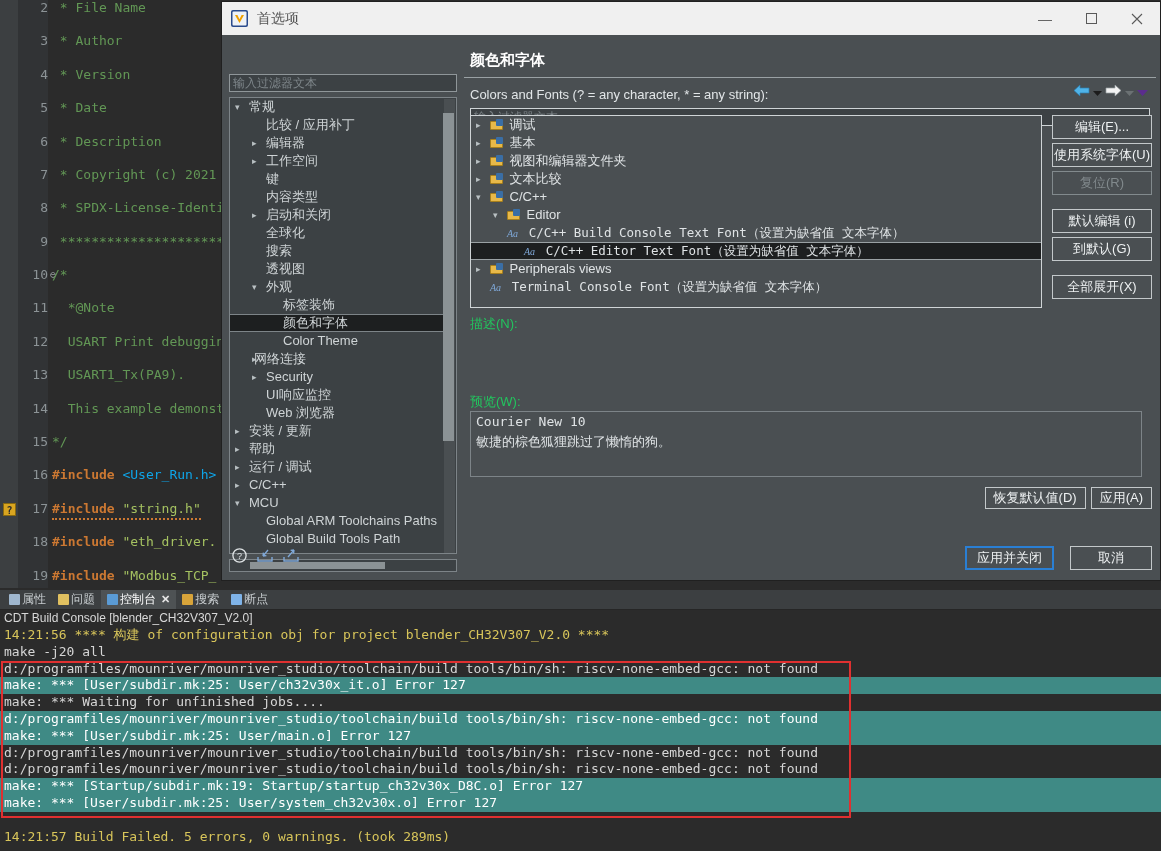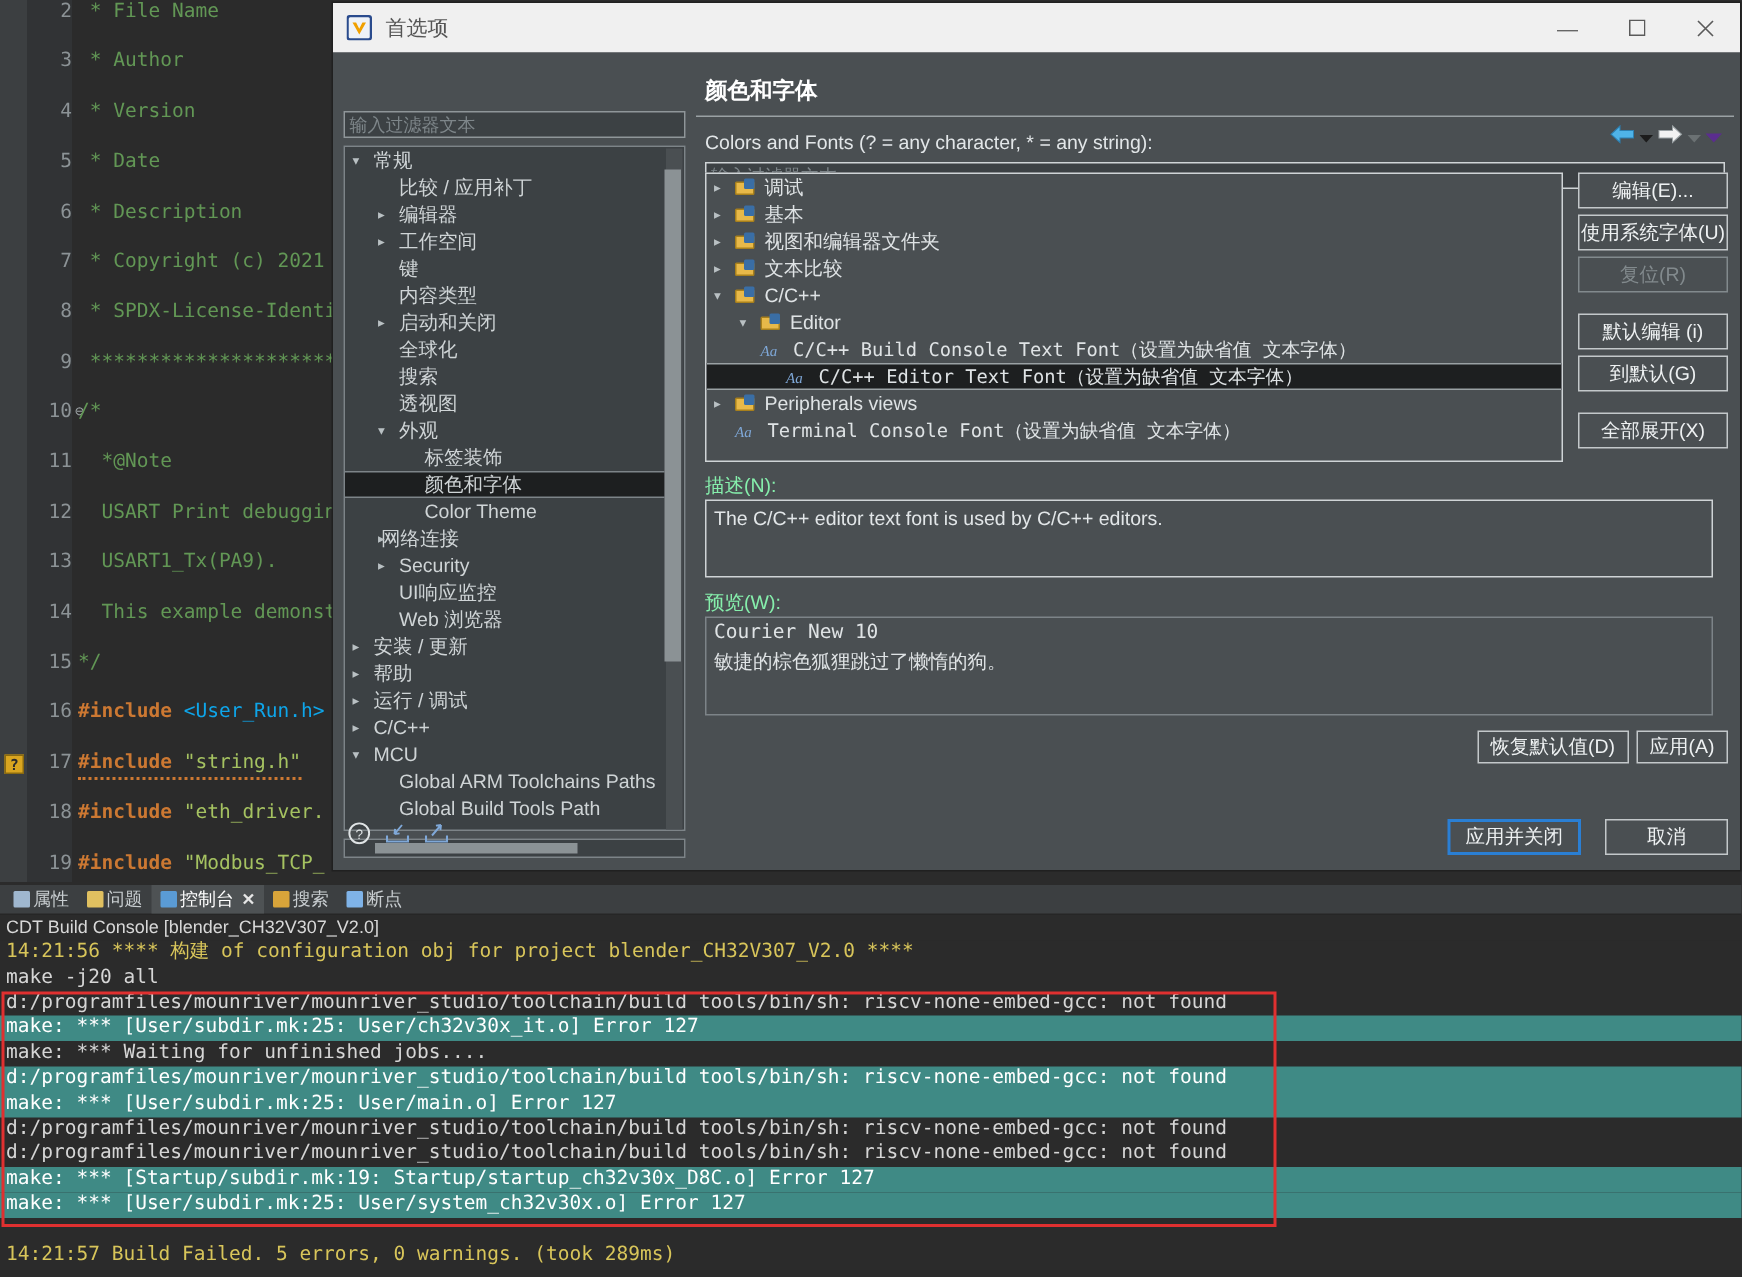--- a/index.html
+++ b/index.html
@@ -79,21 +79,21 @@
   .folder i{position:absolute;left:0;top:2px;width:13px;height:9px;background:#e8b949;border:1px solid #a8801c;box-sizing:border-box;border-radius:1px;}
   .folder b{position:absolute;left:6px;top:0px;width:7px;height:7px;background:#3a6ea5;border-radius:1px;}
   .aa{display:inline-block;color:#7fa8d8;font-style:italic;font-size:10px;font-family:"Liberation Serif",serif;}
 
   .sidebtns{position:absolute;right:4px;top:72px;width:100px;}
   .sbtn{width:100px;height:24px;margin-bottom:4px;background:#4a4f52;border:1px solid #c3c8ca;
         color:#eef1f2;font-size:13px;display:flex;align-items:center;justify-content:center;cursor:default;box-sizing:border-box;}
   .sbtn.disabled{color:#828a8d;border-color:#828a8d;}
   .sbtn.gap{margin-top:14px;}
 
-  .lbl{font-size:13px;color:#86efac;}
+  .lbl{font-size:13px;color:#22c55e;}
   .desc-lbl{position:absolute;left:6px;top:272px;}
   .desc-box{position:absolute;left:6px;top:290px;width:672px;height:52px;background:#4a4f52;
             border:1px solid #cfd4d6;box-sizing:border-box;}
   .desc-box p{margin:0;padding:4px 5px;font-size:13px;color:#e2e6e8;}
   .prev-lbl{position:absolute;left:6px;top:350px;}
   .prev-box{position:absolute;left:6px;top:368px;width:672px;height:66px;background:#4a4f52;
             border:1px solid #7d8488;box-sizing:border-box;}
   .prev-box p{margin:0;padding:2px 5px;font-size:13px;color:#dfe3e5;font-family:"DejaVu Sans Mono",monospace;line-height:16px;}
 
   .prow{position:absolute;right:4px;top:444px;display:flex;gap:5px;}
@@ -291,23 +291,20 @@
         <div class="sidebtns" id="side-buttons">
             <div class="sbtn">编辑(E)...</div>
             <div class="sbtn">使用系统字体(U)</div>
             <div class="sbtn disabled">复位(R)</div>
             <div class="sbtn gap">默认编辑 (i)</div>
             <div class="sbtn">到默认(G)</div>
             <div class="sbtn gap">全部展开(X)</div>
           </div>
 
         <div class="lbl desc-lbl">描述(N):</div>
-        <div class="desc-box">
-          <p>The C/C++ editor text font is used by C/C++ editors.</p>
-        </div>
 
         <div class="lbl prev-lbl">预览(W):</div>
         <div class="prev-box">
           <p>Courier New 10</p>
           <p>敏捷的棕色狐狸跳过了懒惰的狗。</p>
         </div>
 
         <div class="prow">
           <div class="pbtn">恢复默认值(D)</div>
           <div class="pbtn">应用(A)</div>

